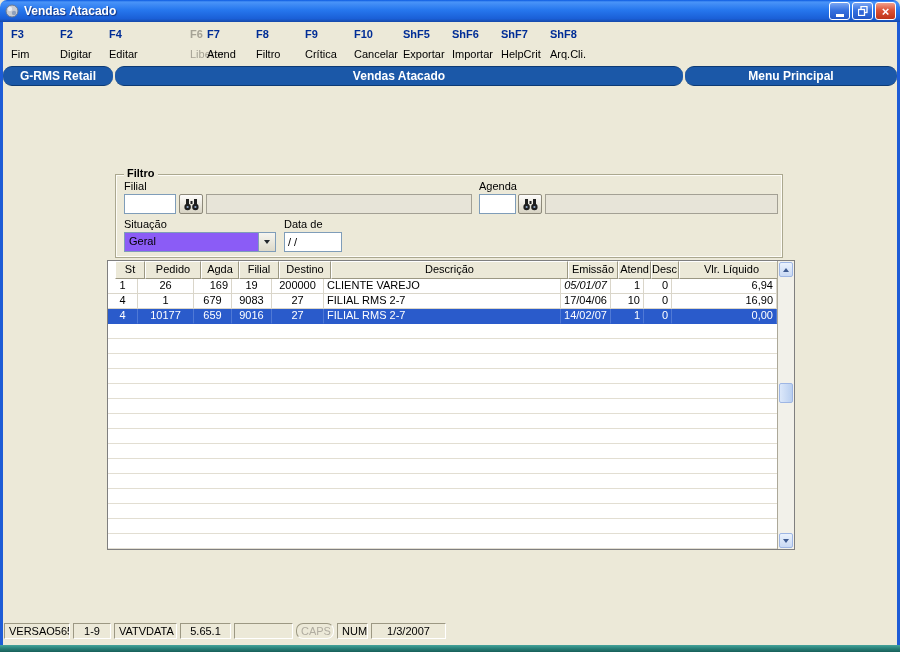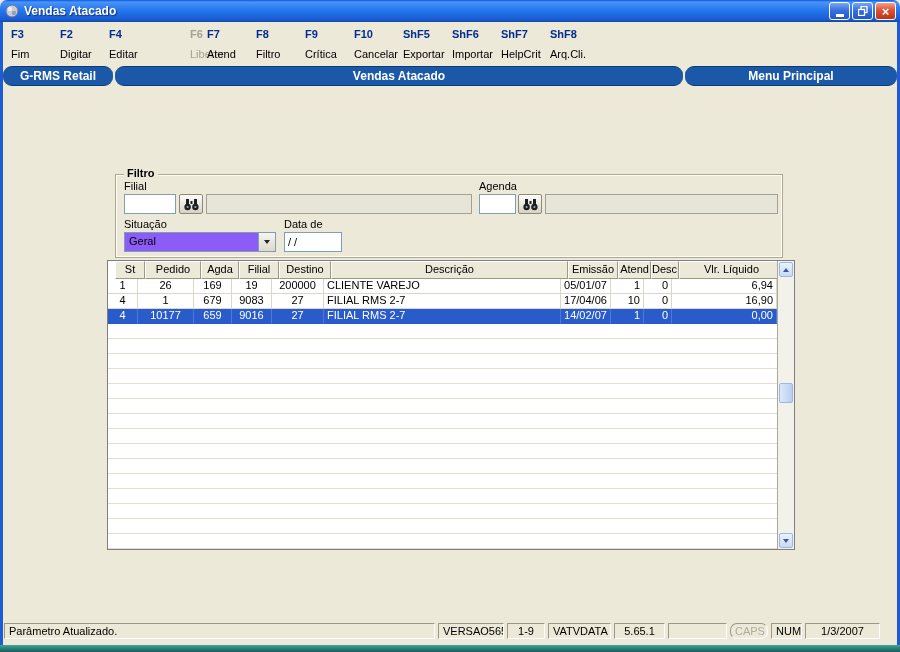--- a/index.html
+++ b/index.html
@@ -239,25 +239,25 @@
               <div class="gh-cell" style="width: 237px;">Descrição</div>
               <div class="gh-cell" style="width: 50px;">Emissão</div>
               <div class="gh-cell" style="width: 33px;">Atend</div>
               <div class="gh-cell" style="width: 28px;">Desc.</div>
               <div class="gh-cell" style="width: 105px;">Vlr. Líquido</div>
             </div>
           <div class="grid-body">
               <div class="grid-row">
                 <div class="gr-cell" style="width: 30px; text-align: center;">1</div>
                 <div class="gr-cell" style="width: 56px; text-align: center;">26</div>
-                <div class="gr-cell" style="width: 38px; text-align: center;">169</div>
+                <div class="gr-cell" style="width: 38px; text-align: right;">169</div>
                 <div class="gr-cell" style="width: 40px; text-align: center;">19</div>
                 <div class="gr-cell" style="width: 52px; text-align: center;">200000</div>
                 <div class="gr-cell" style="width: 237px; text-align: left;">CLIENTE VAREJO</div>
-                <div class="gr-cell" style="width: 50px; text-align: center;">05/01/07</div>
+                <div class="gr-cell" style="width: 50px; text-align: right; font-style: italic;">05/01/07</div>
                 <div class="gr-cell" style="width: 33px; text-align: right;">1</div>
                 <div class="gr-cell" style="width: 28px; text-align: right;">0</div>
                 <div class="gr-cell" style="width: 105px; text-align: right;">6,94</div>
               </div>
               <div class="grid-row">
                 <div class="gr-cell" style="width: 30px; text-align: center;">4</div>
                 <div class="gr-cell" style="width: 56px; text-align: center;">1</div>
                 <div class="gr-cell" style="width: 38px; text-align: center;">679</div>
                 <div class="gr-cell" style="width: 40px; text-align: center;">9083</div>
                 <div class="gr-cell" style="width: 52px; text-align: center;">27</div>
@@ -303,21 +303,20 @@
           <span class="sb-thumb"></span>
           <span class="sb-btn sb-down">
               <span class="tri-down"></span>
             </span>
         </div>
       </div>
 
     </div>
 
     <div class="statusbar">
-      <div class="status-panel sp-msg">Parâmetro Atualizado.</div>
     <div class="status-panel" style="width: 66px;">VERSAO565</div>
         <div class="status-panel" style="width: 38px;">1-9</div>
         <div class="status-panel" style="width: 63px;">VATVDATA</div>
         <div class="status-panel" style="width: 51px;">5.65.1</div>
         <div class="status-panel" style="width: 59px;"></div>
         <div class="status-panel sp-dim" style="width: 38px; border-radius: 7px;">CAPS</div>
         <div class="status-panel" style="width: 31px;">NUM</div>
         <div class="status-panel" style="width: 75px;">1/3/2007</div>
       </div>
 

